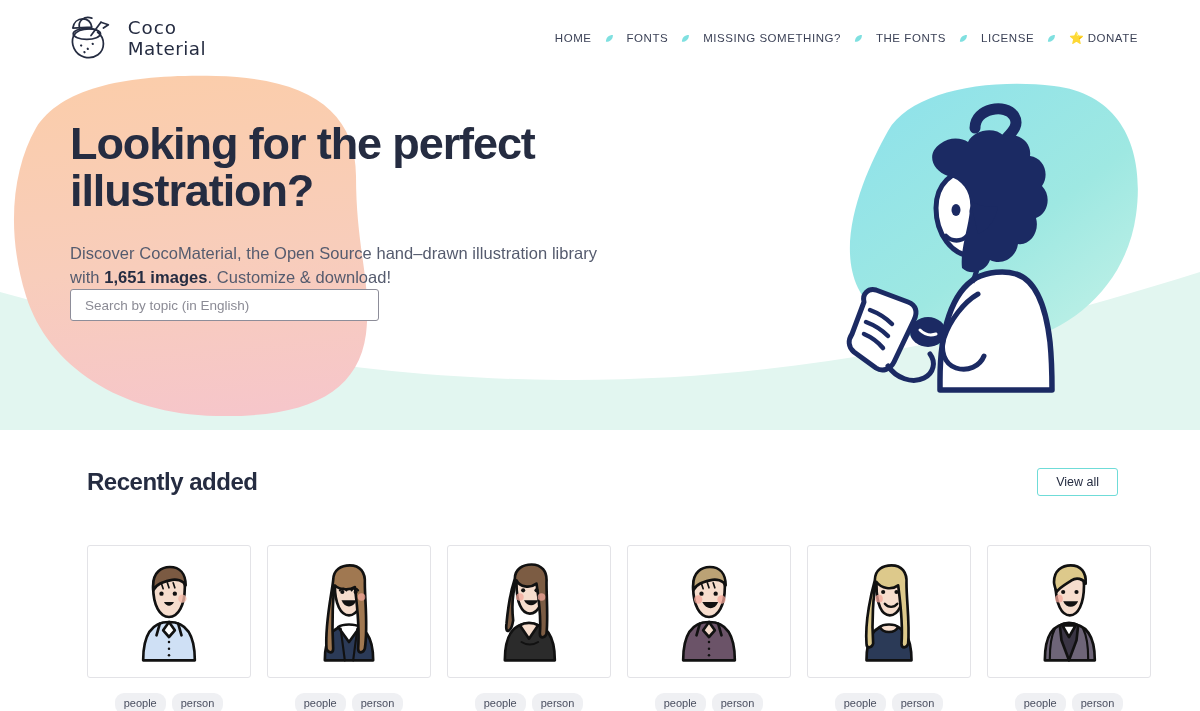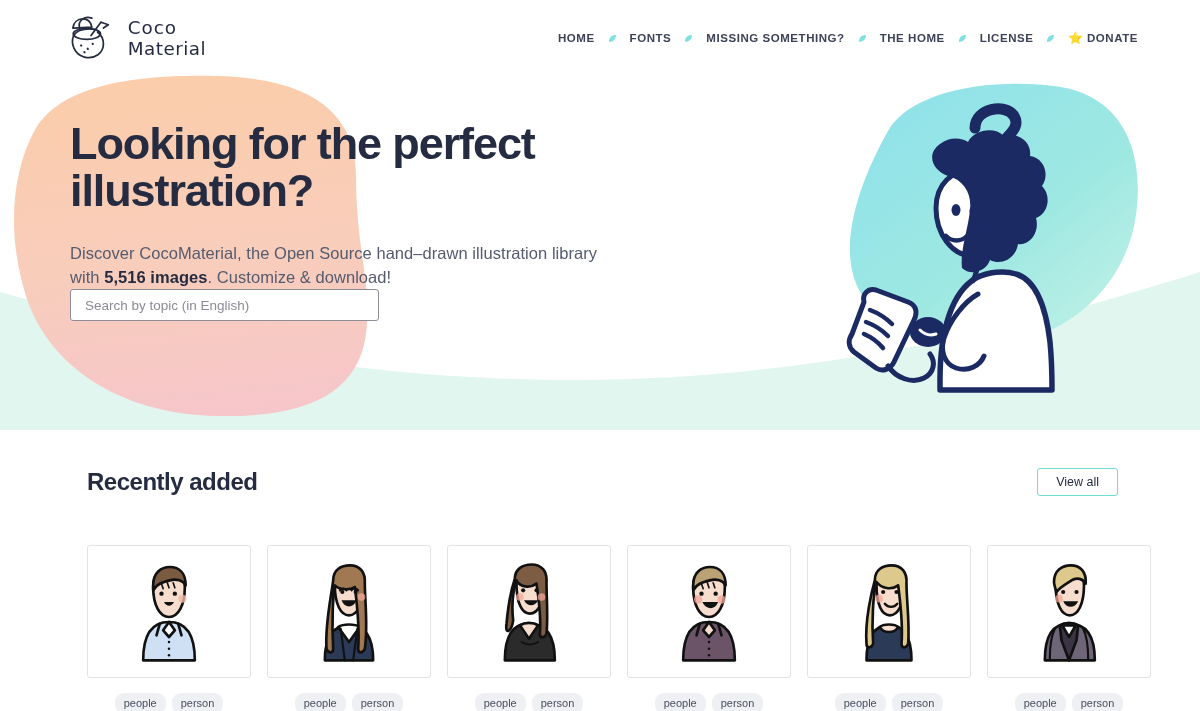--- a/index.html
+++ b/index.html
@@ -21,21 +21,21 @@
   .header {
     position: absolute; left: 0; top: 0; width: 1200px; height: 76px;
     display: flex; align-items: center; z-index: 20;
   }
   .brand { display: flex; align-items: center; margin-left: 66px; gap: 10px; }
   .brand-mark { width: 50px; height: 48px; flex: none; }
   .brand-text { width: 110px; height: 46px; flex: none; }
 
   .nav { margin-left: auto; margin-right: 60px; display: flex; align-items: center; }
   .nav-link {
-    font-size: 11.5px; font-weight: 700; letter-spacing: .55px;
+    font-size: 11.5px; font-weight: 400; letter-spacing: .55px;
     color: #3c4257; text-decoration: none; white-space: nowrap;
     padding: 4px 2px; cursor: pointer;
   }
   .nav-sep { display: inline-block; width: 9px; height: 9px; margin: 0 11px; flex: none; }
   .nav-sep svg { display: block; }
   .donate-star { font-size: 12px; margin-right: 3px; }
 
   
   .hero { position: absolute; left: 0; top: 76px; width: 1200px; height: 354px; z-index: 10; }
   .hero-copy { position: absolute; left: 70px; top: 44px; width: 600px; }
@@ -157,21 +157,21 @@
         </svg>
       </span>
 
       <a class="nav-link" href="#">MISSING SOMETHING?</a>
       <span class="nav-sep">
         <svg viewBox="0 0 10 10" width="9" height="9" aria-hidden="true">
           <path d="M1,8.6 C1,3.8 4.2,1 8.8,1 C8.8,5.8 5.8,8.6 1,8.6 Z" fill="#7fe0e0"></path>
         </svg>
       </span>
 
-      <a class="nav-link" href="#">THE HOME</a>
+      <a class="nav-link" href="#">THE FONTS</a>
       <span class="nav-sep">
         <svg viewBox="0 0 10 10" width="9" height="9" aria-hidden="true">
           <path d="M1,8.6 C1,3.8 4.2,1 8.8,1 C8.8,5.8 5.8,8.6 1,8.6 Z" fill="#7fe0e0"></path>
         </svg>
       </span>
 
       <a class="nav-link" href="#">LICENSE</a>
       <span class="nav-sep">
         <svg viewBox="0 0 10 10" width="9" height="9" aria-hidden="true">
           <path d="M1,8.6 C1,3.8 4.2,1 8.8,1 C8.8,5.8 5.8,8.6 1,8.6 Z" fill="#7fe0e0"></path>
@@ -185,21 +185,21 @@
   </header>
 
   <section class="hero">
 
     <div class="hero-copy">
       <h1 class="hero-title">
         <span>Looking for the perfect</span><br>
         <span>illustration?</span>
       </h1>
 
-      <p class="hero-sub"><span>Discover CocoMaterial, the Open Source hand–drawn illustration library with </span><b>5,516 images</b><span>. Customize &amp; download!</span></p>
+      <p class="hero-sub"><span>Discover CocoMaterial, the Open Source hand–drawn illustration library with </span><b>1,651 images</b><span>. Customize &amp; download!</span></p>
 
       <div class="search-wrap">
         <input class="search-input" type="text" placeholder="Search by topic (in English)" style="">
       </div>
     </div>
 
     <svg class="hero-illu" viewBox="0 0 340 320" aria-hidden="true">
       <g>
 
         <path d="M147,48 C147,28 178,23 186,36 C194,49 176,57 171,68 C168,75 168,80 168,84" fill="none" stroke="#1b2a63" stroke-width="11" stroke-linecap="round"></path>

